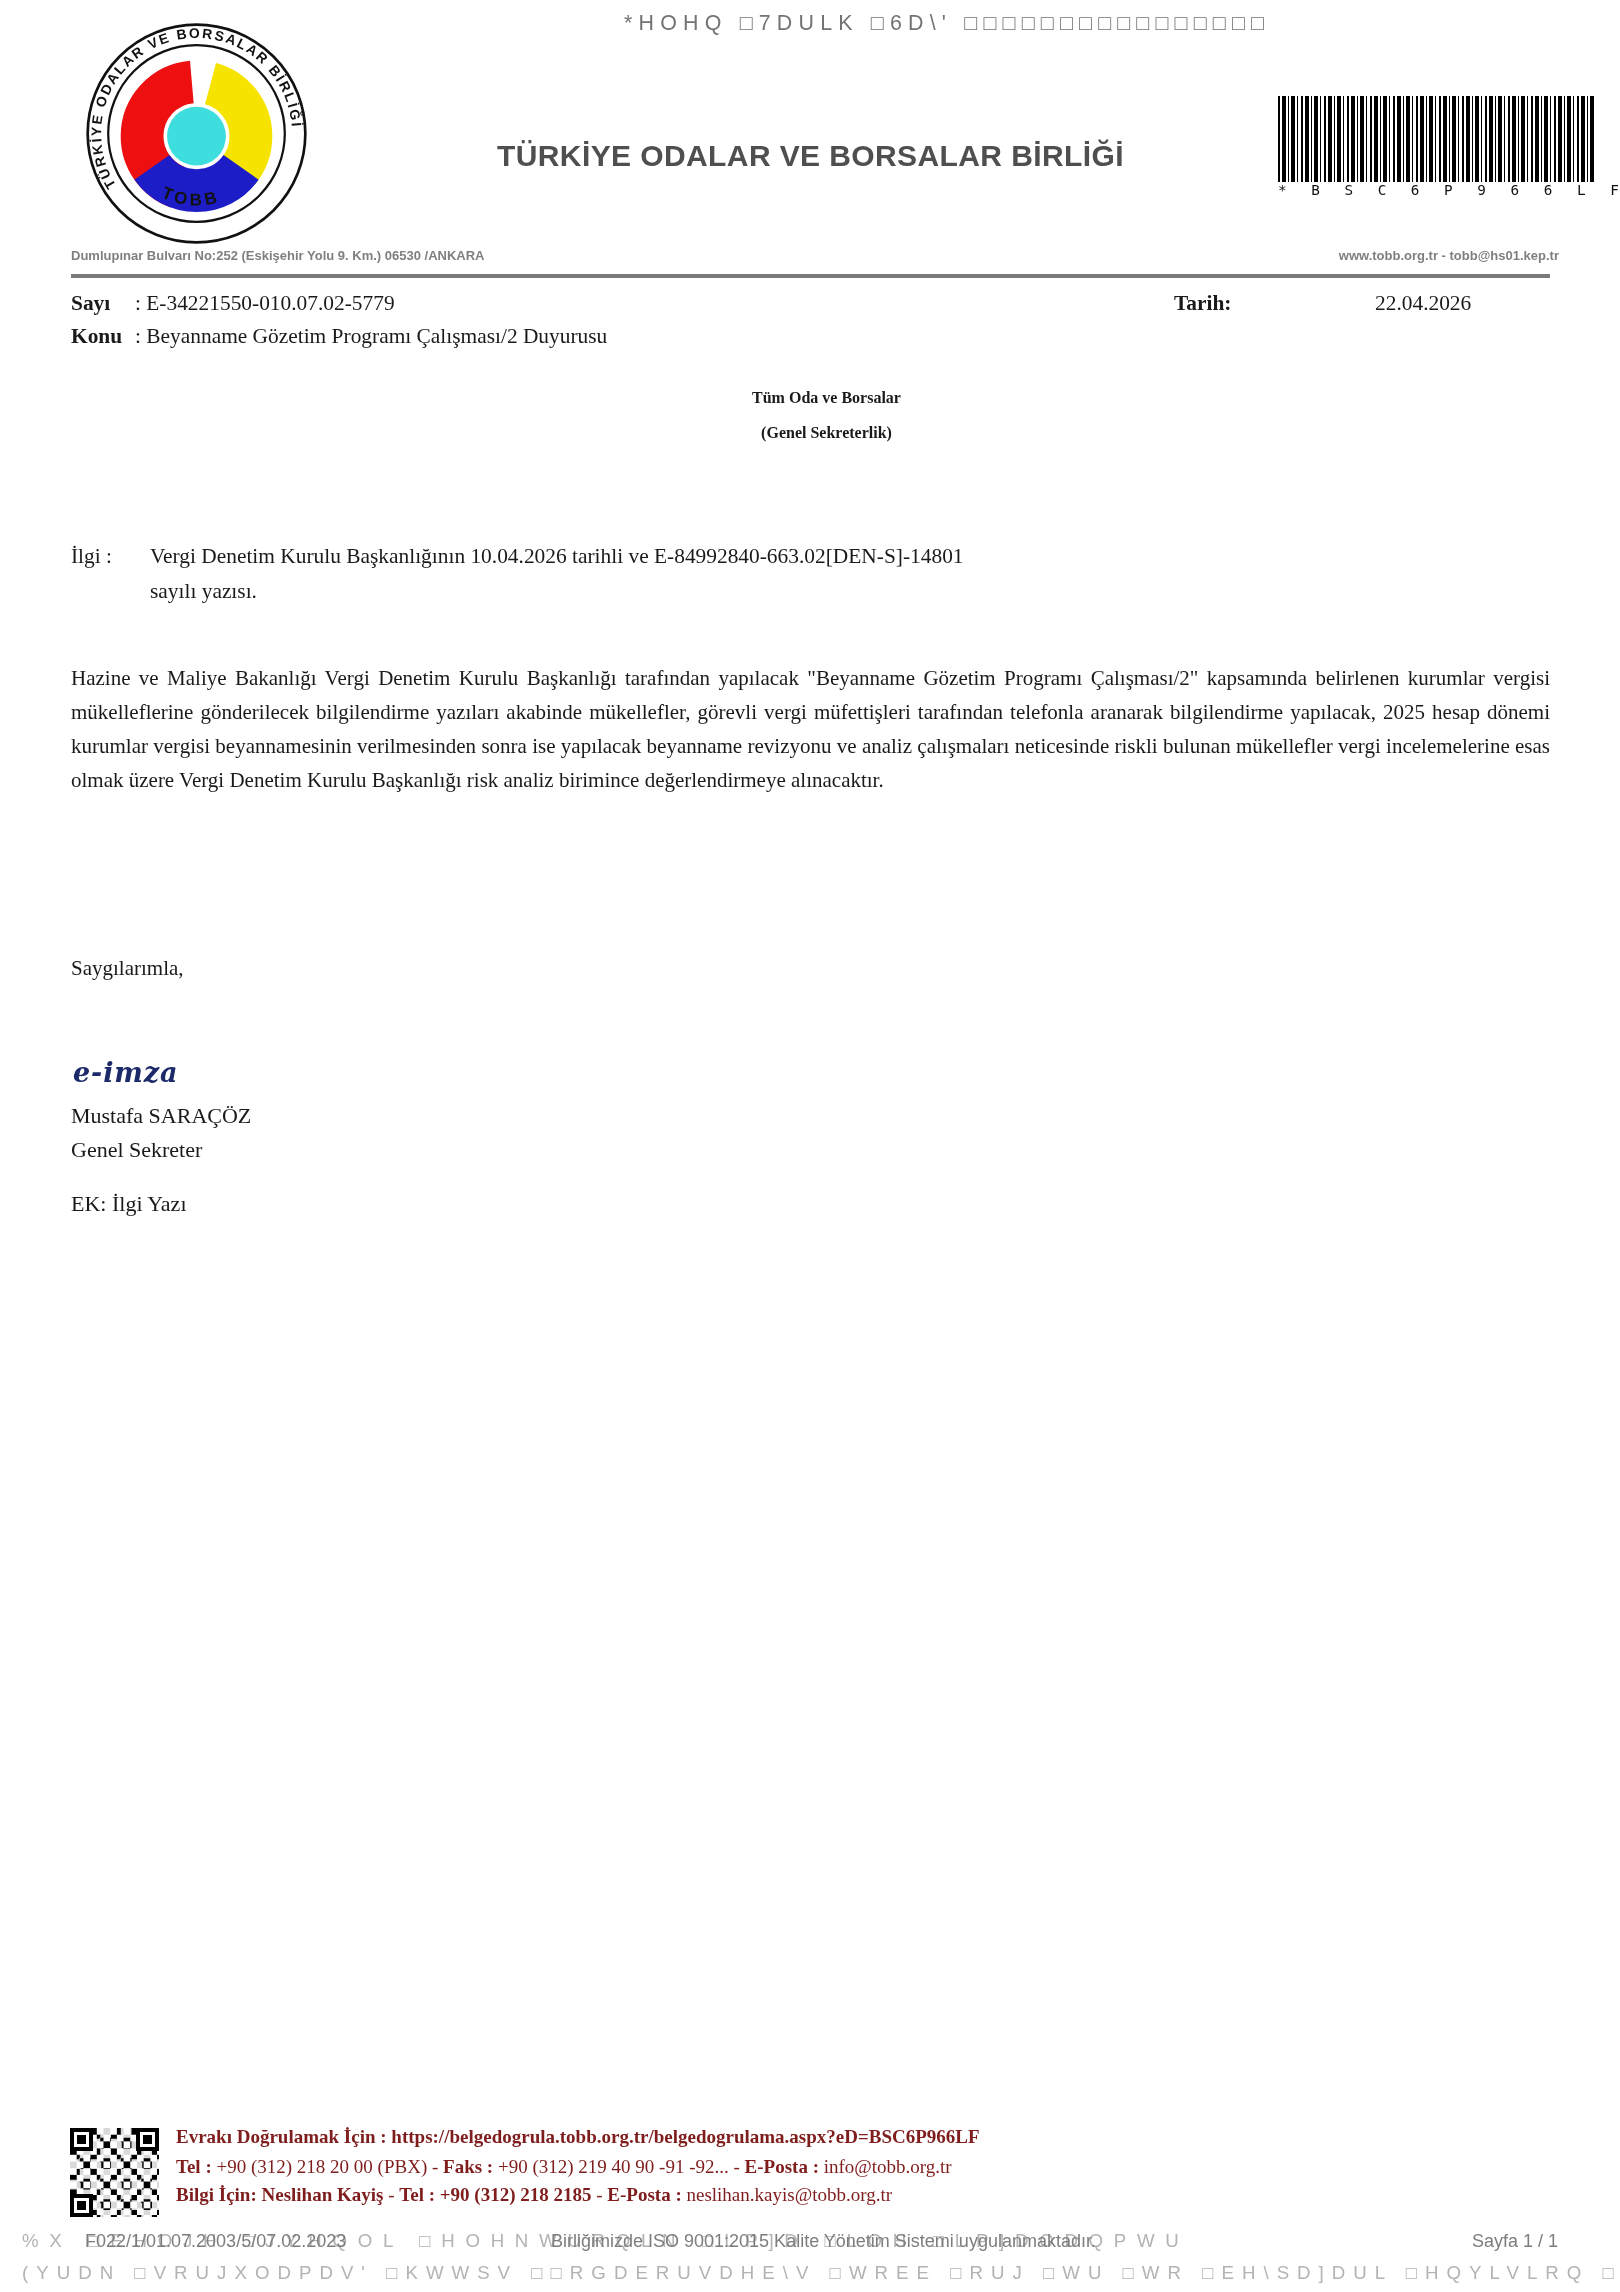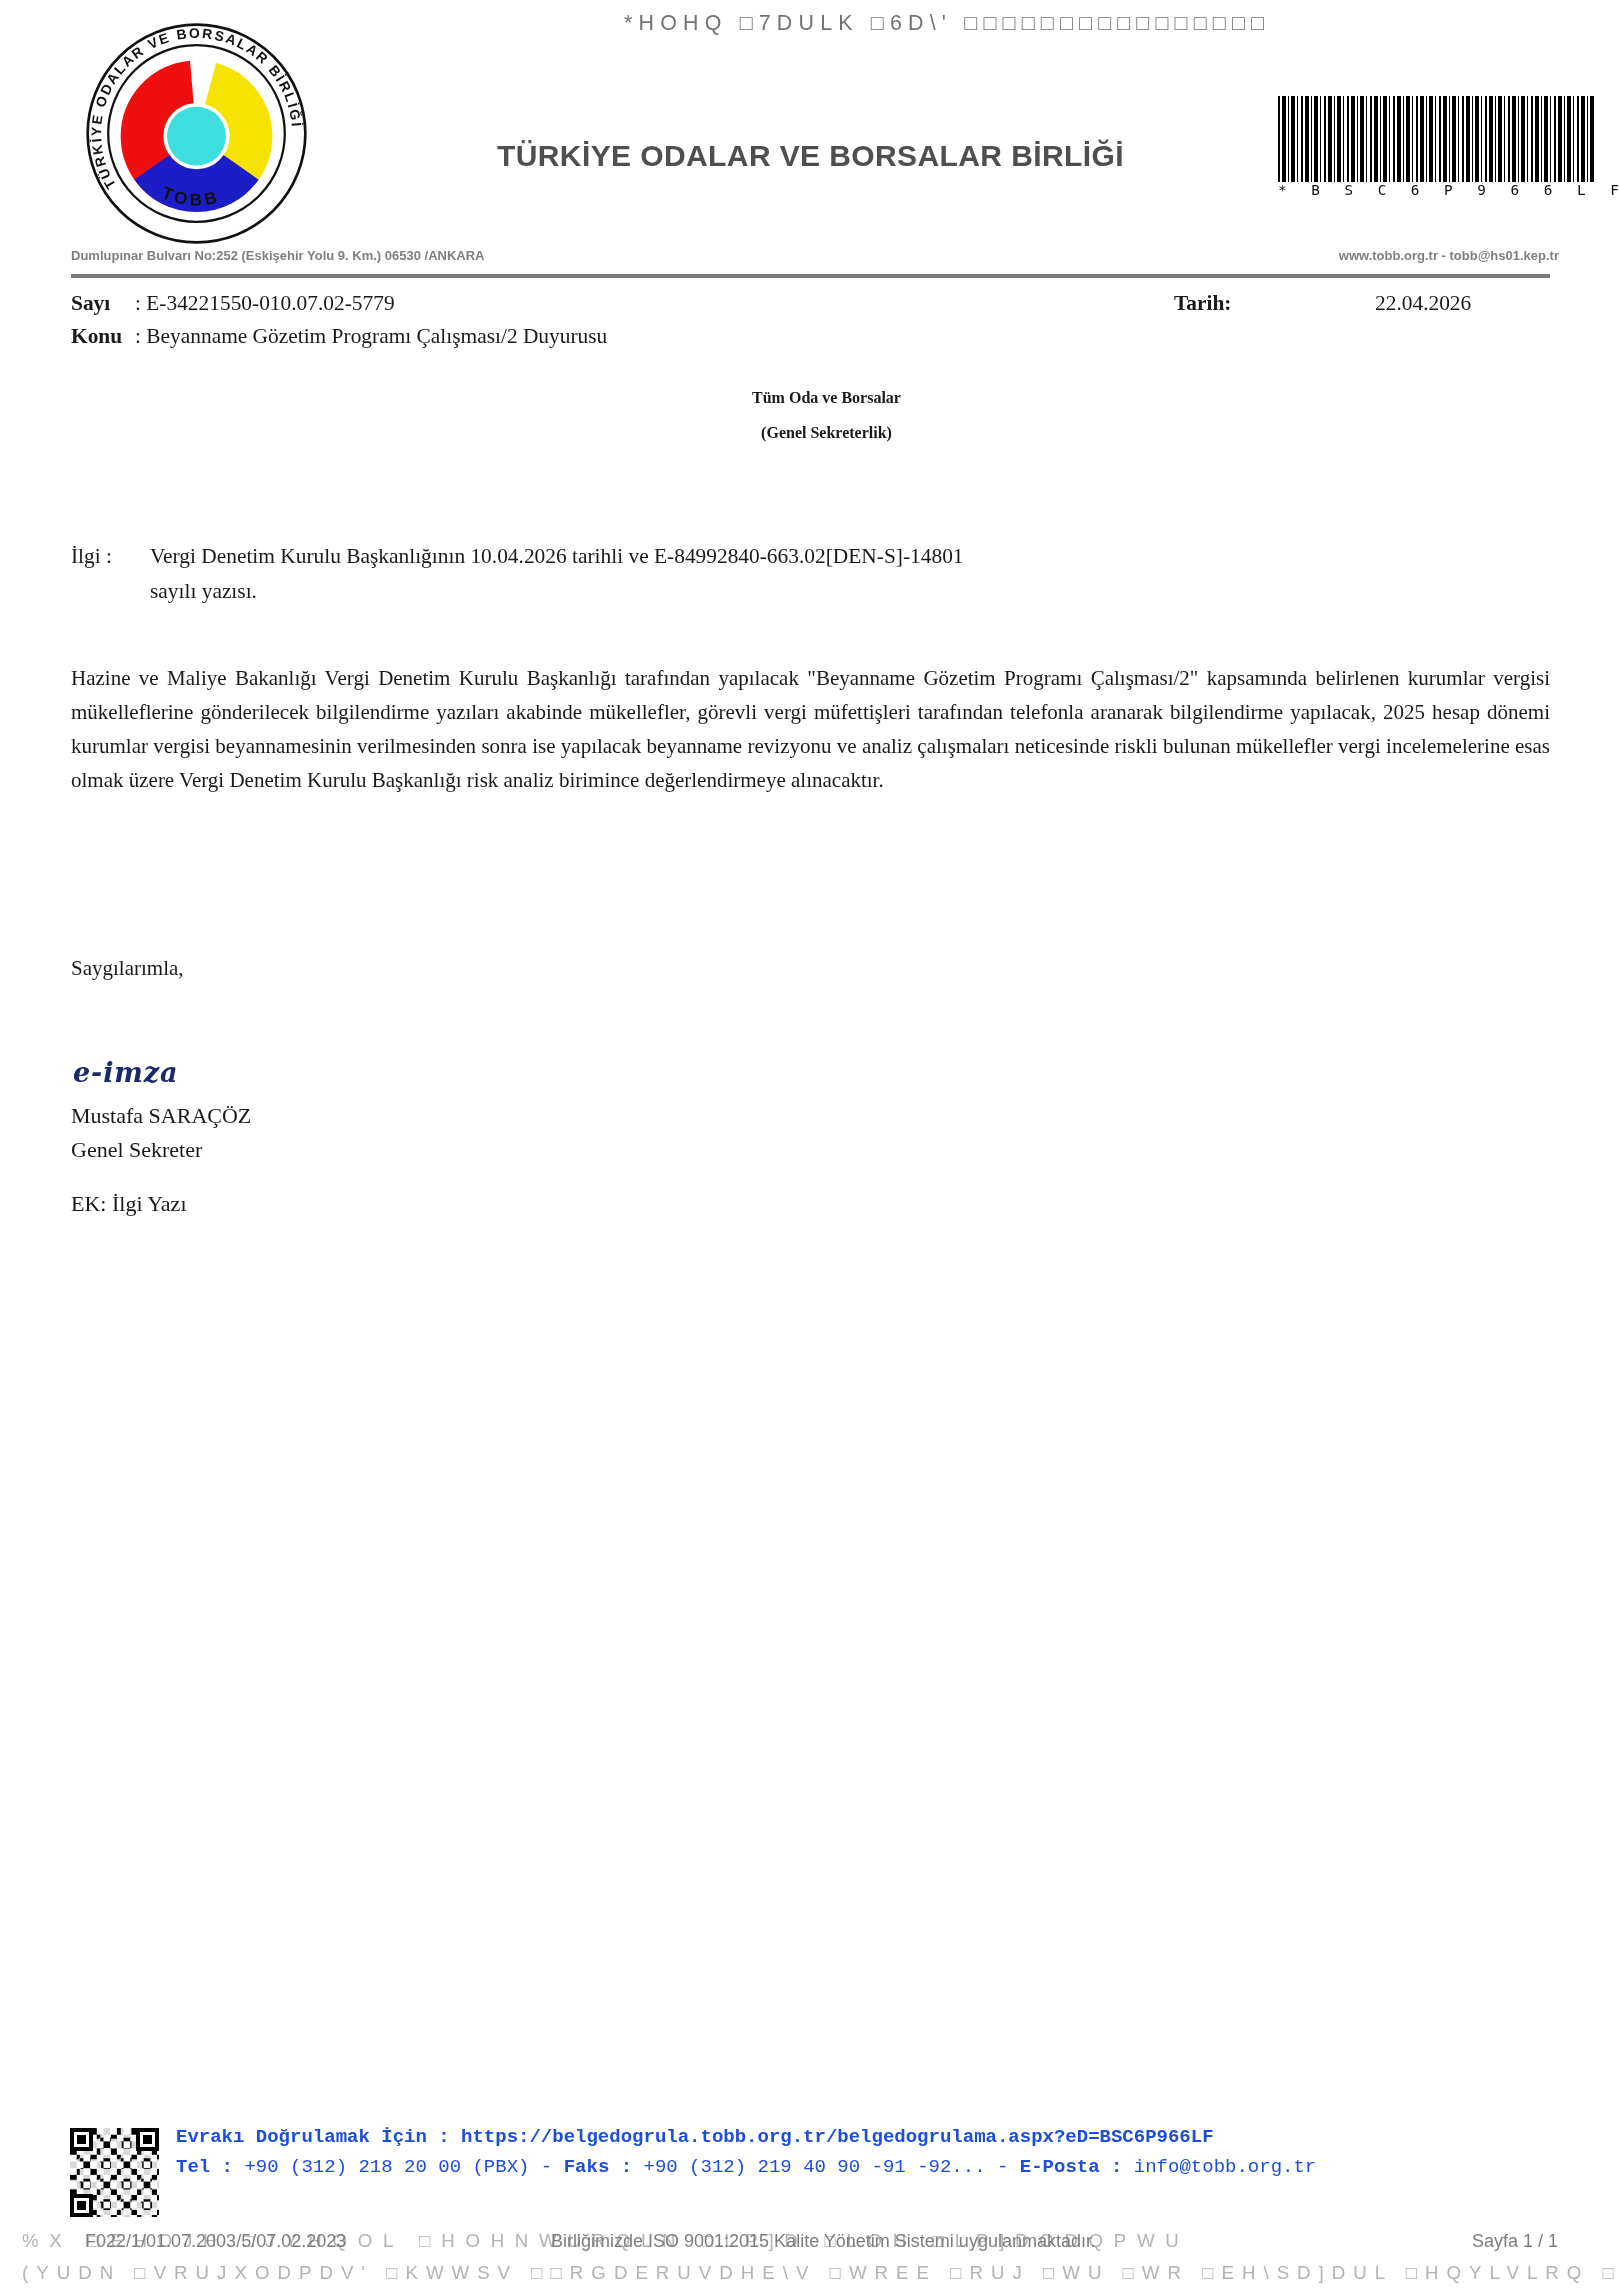--- a/index.html
+++ b/index.html
@@ -41,21 +41,21 @@
   
   .qr{left:70px;top:2128px;width:89px;height:89px;background:
       repeating-conic-gradient(#000 0% 25%,#fff 0% 50%);background-size:13.4px 13.4px;}
   .qr:after{content:"";position:absolute;inset:0;background:
       repeating-conic-gradient(rgba(255,255,255,.85) 0% 25%,rgba(0,0,0,.75) 0% 50%);
       background-size:20.5px 20.5px;mix-blend-mode:lighten;}
   .finder{position:absolute;width:23px;height:23px;border:4.5px solid #000;background:#fff;
       box-sizing:border-box;z-index:2;}
   .finder:after{content:"";position:absolute;left:2.7px;top:2.7px;width:9px;height:9px;background:#000;}
   .f-tl{left:0;top:0;} .f-tr{right:0;top:0;} .f-bl{left:0;bottom:0;}
-  .fline{left:176px;font-family:Liberation Mono, monospace;font-size:19px;color:#1d4ed8;
+  .fline{left:176px;font-family:Liberation Serif, serif;font-size:19px;color:#7f1d1d;
          white-space:nowrap;}
   .fb{font-weight:bold;}
   
   .garb{font-family:"Liberation Sans",sans-serif;color:#b3b3b3;white-space:nowrap;}
   .garb1{left:22px;top:2230px;font-size:18.7px;letter-spacing:10.7px;}
   .garb2{left:22px;top:2262px;font-size:18.7px;letter-spacing:8px;}
   .bdark{font-family:"Liberation Sans",sans-serif;font-size:18px;color:#7d7d7d;white-space:nowrap;}
 </style>
 </head>
 <body>
@@ -119,20 +119,23 @@
     <div class="finder f-tr"></div>
     <div class="finder f-bl"></div>
   </div>
 
   <div class="abs fline" style="top:2126px;">
     <span class="fb">Evrakı Doğrulamak İçin : </span><span class="fb">https://belgedogrula.tobb.org.tr/belgedogrulama.aspx?eD=BSC6P966LF</span>
   </div>
   <div class="abs fline" style="top:2156px;">
     <span class="fb">Tel : </span><span>+90 (312) 218 20 00 (PBX)</span><span>  -  </span><span class="fb">Faks : </span><span>+90 (312) 219 40 90 -91 -92... - </span><span class="fb">E-Posta : </span><span>info@tobb.org.tr</span>
   </div>
+  <div class="abs fline" style="top:2184px;">
+    <span class="fb">Bilgi İçin: </span><span class="fb">Neslihan Kayiş</span><span>  -  </span><span class="fb">Tel : </span><span class="fb">+90 (312) 218 2185</span><span>  -  </span><span class="fb">E-Posta : </span><span>neslihan.kayis@tobb.org.tr</span>
+  </div>
 
   <div class="abs garb garb1">%X □EHOJH □JYHQOL □HOHNWURQLN □LP]D □LOH □LP]DODQPWU</div>
   <div class="abs bdark" style="left:85px;top:2231px;">F022/1/01.07.2003/5/07.02.2023</div>
   <div class="abs bdark" style="left:551px;top:2231px;">Birliğimizde ISO 9001:2015 Kalite Yönetim Sistemi uygulanmaktadır.</div>
   <div class="abs bdark" style="left:1472px;top:2231px;">Sayfa 1 / 1</div>
   <div class="abs garb garb2">(YUDN □VRUJXODPDV' □KWWSV  □□RGDERUVDHE\V □WREE □RUJ □WU □WR □EH\SD]DUL □HQYLVLRQ □9DOLGDWHB'RF □DVS["H' %</div>
 
 </div>
 
 

